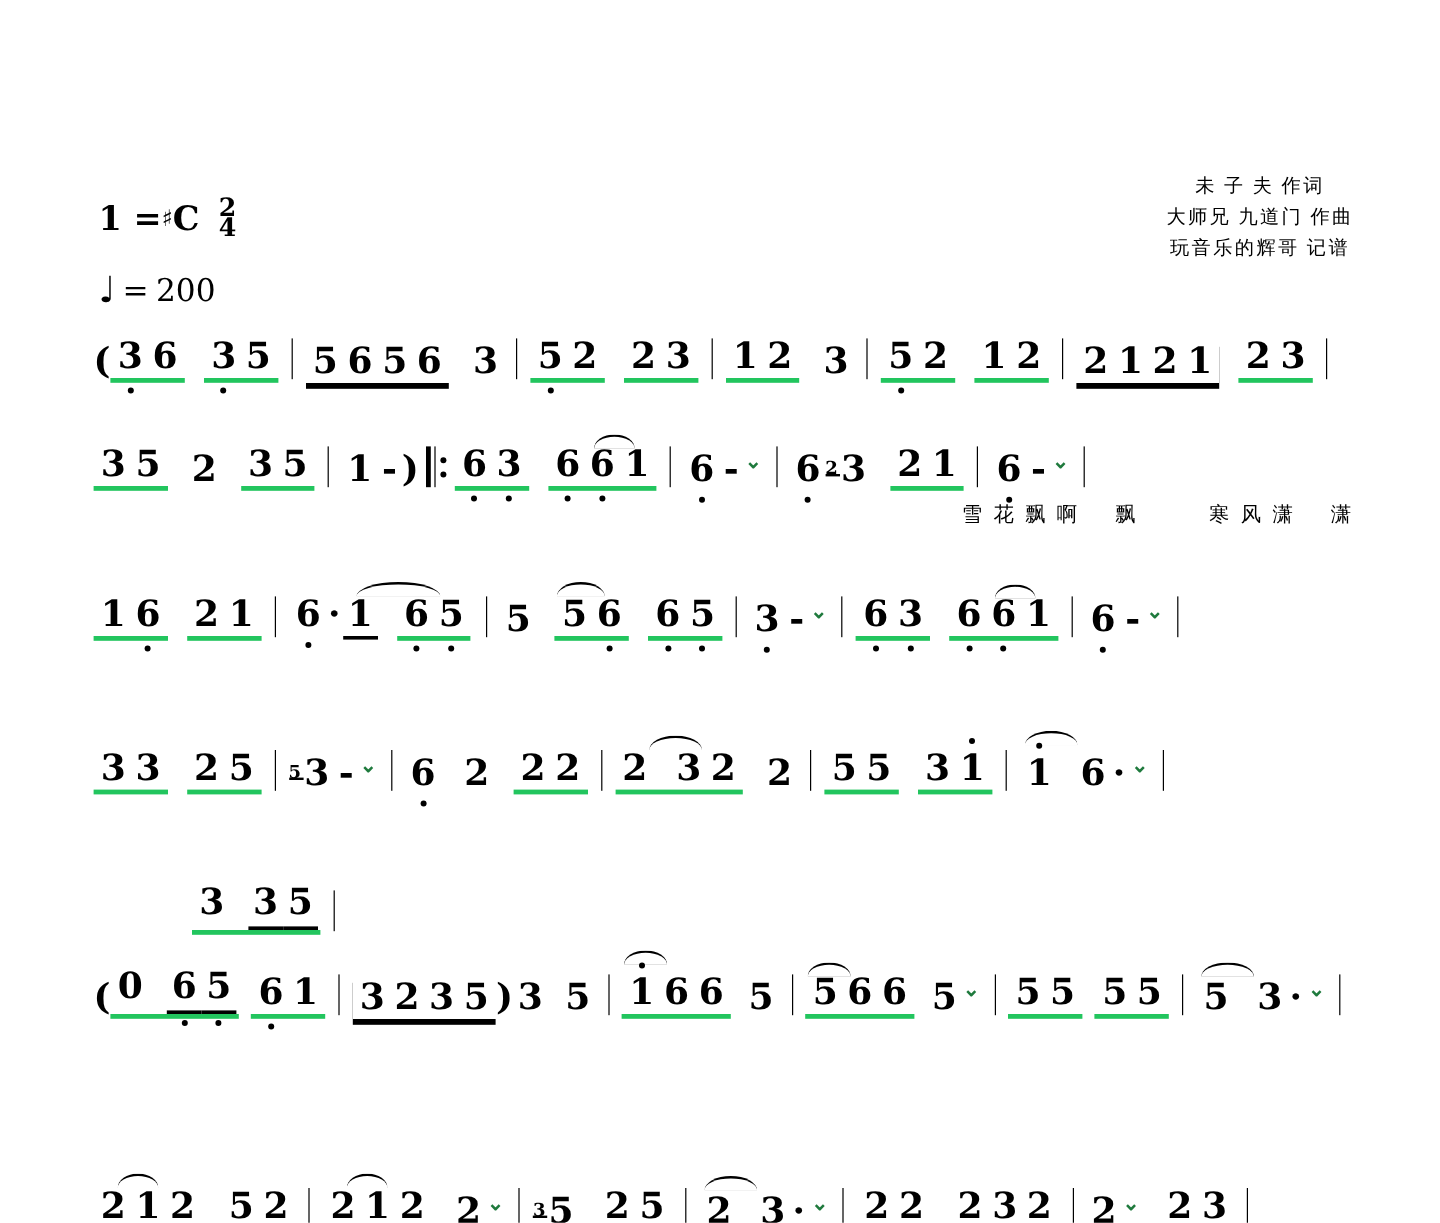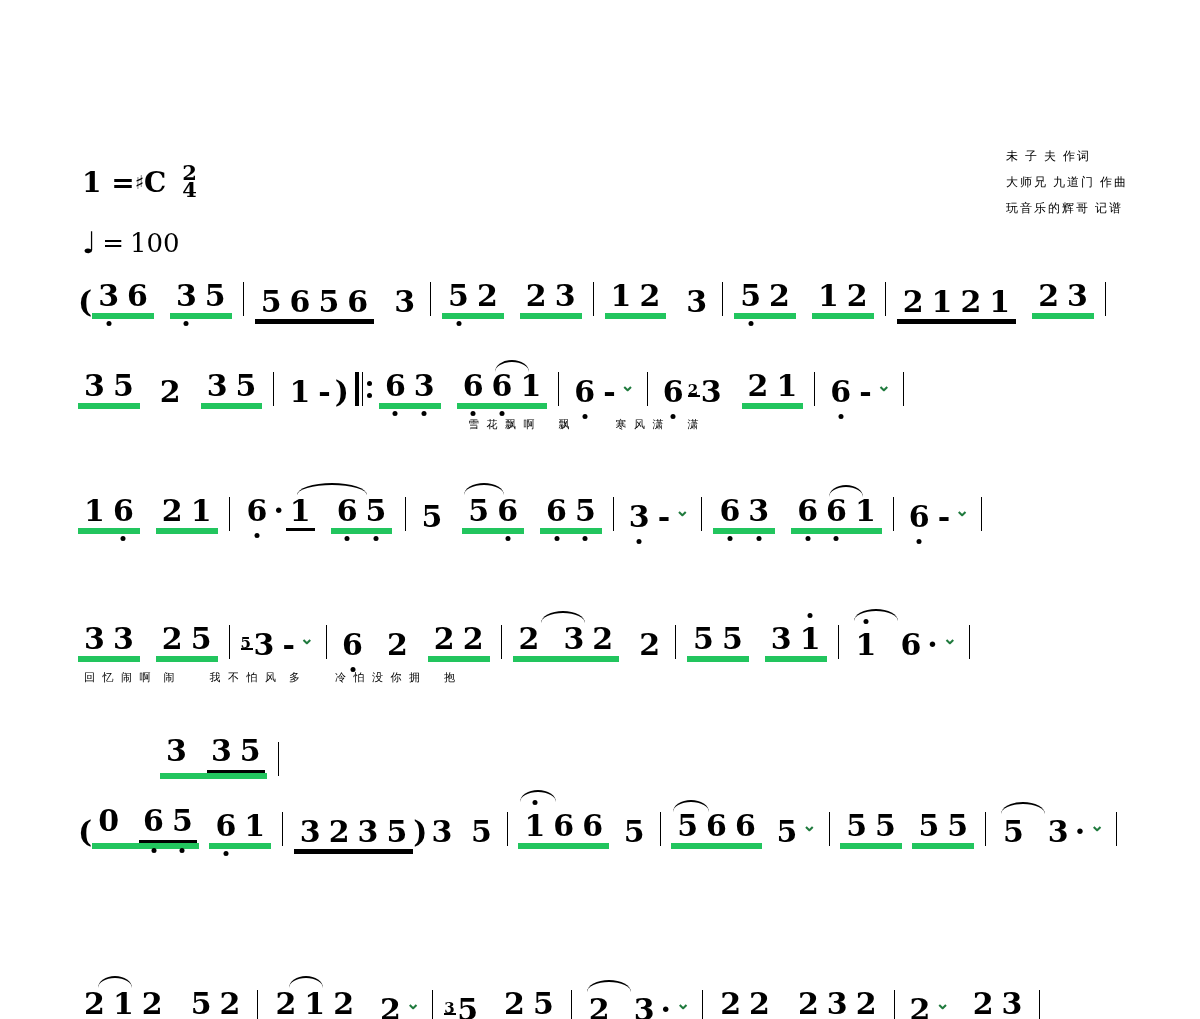--- a/index.html
+++ b/index.html
@@ -40,22 +40,22 @@
     left: 0;
     width: 1200px;
     text-align: center;
     font-size: 18px;
     letter-spacing: 3px;
   }
   .credits {
     position: absolute;
     top: 143px;
     right: 72px;
-    text-align: left;
-    font-size: 12px;
+    text-align: center;
+    font-size: 16px;
     line-height: 26px;
     letter-spacing: 2px;
   }
   .credits div { white-space: nowrap; }
 
   
   .keysig {
     position: absolute;
     top: 165px;
     left: 82px;
@@ -105,21 +105,21 @@
     font-weight: bold;
     height: 44px;
     white-space: pre;
     position: relative;
   }
   .notes .g {           
     position: relative;
     display: inline-block;
     padding: 0 2px;
   }
-  .beam1 { border-bottom: 6px solid #22c55e; padding-bottom: 2px; }
+  .beam1 { border-bottom: 4px solid #22c55e; padding-bottom: 2px; }
   .beam2 { box-shadow: 0 5px 0 0 #000; }
   .n {
     position: relative;
     display: inline-block;
     padding: 0 4px;
   }
   .dotb::after {       
     content: "";
     position: absolute;
     left: 50%;
@@ -188,25 +188,26 @@
   .repeat i.thin  { left: 7px; width: 1.5px; height: 34px; }
   .repeat b {
     position: absolute; left: 12px; width: 5px; height: 5px;
     border-radius: 50%; background: #000;
   }
   .repeat b.d1 { top: 9px; }
   .repeat b.d2 { top: 21px; }
 
   .lyrics {
     font-family: "DejaVu Serif", serif;
-    font-size: 11px;
+    font-size: 17px;
     letter-spacing: 2px;
     height: 26px;
     margin-top: 8px;
     white-space: pre;
+    text-align: right;
   }
   .paren { font-size: 30px; font-weight: bold; }
 </style>
 </head>
 <body>
 
 <div class="sheet">
 
 
 
@@ -222,21 +223,21 @@
       <span>C</span>
     <span class="meter">
       <span class="num">2</span>
       <span class="den">4</span>
     </span>
   </div>
 
   <div class="tempo">
     <span class="qnote">♩</span>
     <span>=</span>
-    <span>100</span>
+    <span>200</span>
   </div>
 
   <div class="line" style="top:275px;">
     <div class="notes">
       <span class="paren">(</span>
       <span class="g beam1"><span class="n dotb">3</span><span class="n">6</span></span><span class="sp"></span>
       <span class="g beam1"><span class="n dotb">3</span><span class="n">5</span></span>
       <span class="bar"></span>
       <span class="g beam2"><span class="n">5</span><span class="n">6</span><span class="n">5</span><span class="n">6</span></span><span class="sp"></span>
       <span class="n">3</span>
@@ -319,21 +320,20 @@
       <span class="g beam1" style="position:relative;"><span class="n">2</span><span class="sp"></span><span class="n">3</span><span class="n">2</span><span class="tie" style="left:28px; top:-10px; width:44px;"></span></span><span class="sp"></span>
       <span class="n">2</span>
       <span class="bar"></span>
       <span class="g beam1"><span class="n">5</span><span class="n">5</span></span><span class="sp"></span>
       <span class="g beam1"><span class="n">3</span><span class="n dott">1</span></span>
       <span class="bar"></span>
       <span class="g" style="position:relative;"><span class="n dott">1</span><span class="sp"></span><span class="n">6</span><span class="aug">·</span><span class="tie" style="left:4px; top:-18px; width:44px;"></span></span>
       <span class="breath">⌄</span>
       <span class="bar"></span>
     </div>
-    <div class="lyrics" style="margin-left:6px;">回 忆 闹 啊  闹      我 不 怕 风  多      冷 怕 没 你 拥    抱</div>
   </div>
 
   <div class="line" style="top:735px; left:160px;">
     <div class="notes">
       <span class="g beam1"><span class="n">3</span><span class="sp"></span><span class="n" style="border-bottom:3px solid #000; padding-bottom:2px;">3</span><span class="n" style="border-bottom:3px solid #000; padding-bottom:2px;">5</span></span>
       <span class="bar"></span>
     </div>
   </div>
 
   <div class="line" style="top:805px;">

